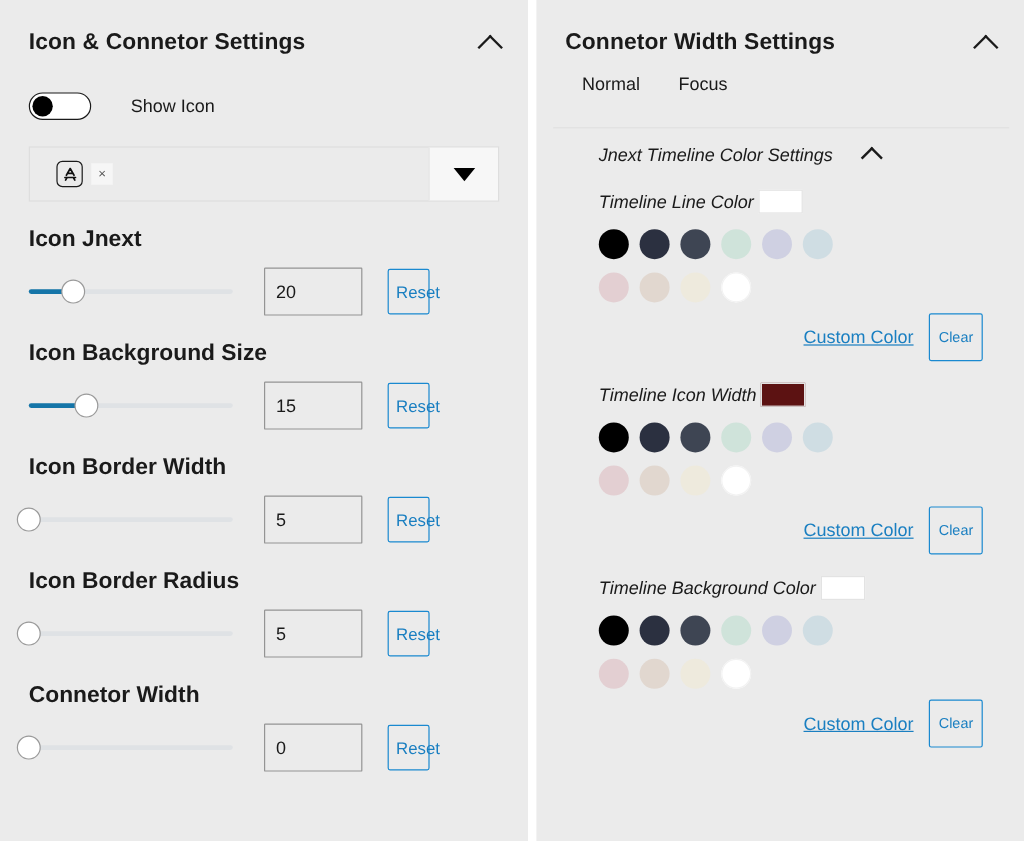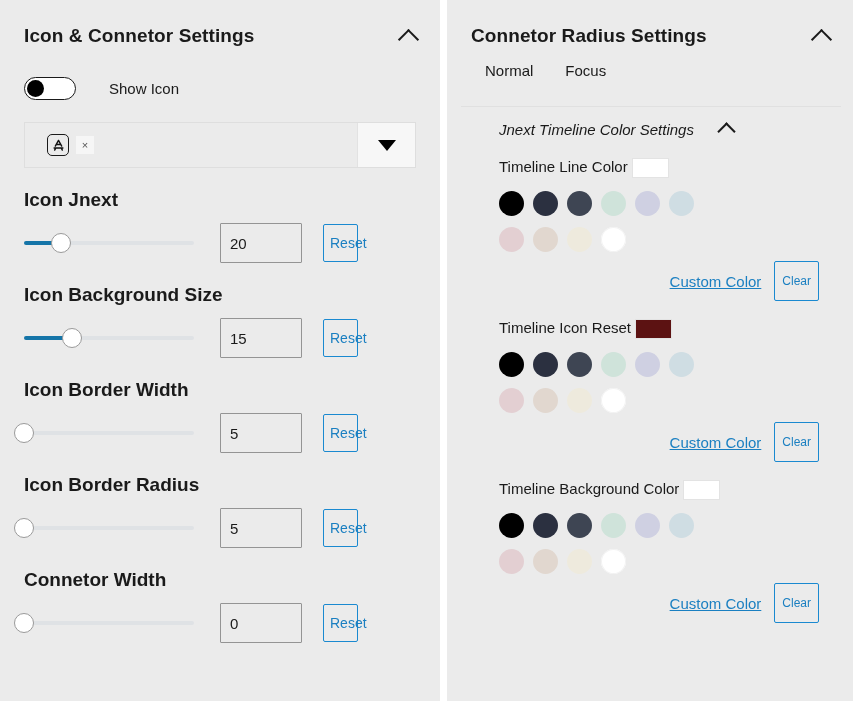--- a/index.html
+++ b/index.html
@@ -237,23 +237,24 @@
   }
   .subsection-title {
     font-size: 15px;
     color: #1a1a1a;
   }
 
   
   .color-block { padding: 0 0 0 52px; margin-top: 18px; }
   .color-head {
     display: flex;
-    align-items: flex-start;
+    align-items: center;
     gap: 4px;
     margin-bottom: 13px;
+    font-style: italic;
   }
   .color-head-label {
     font-size: 15px;
     color: #1a1a1a;
   }
   .color-preview {
     width: 37px; height: 20px;
     border: 1px solid #e3e3e3;
   }
   .swatch-grid {
@@ -388,21 +389,21 @@
           </div>
         </div>
       </div>
   </div>
 
   <div class="panel-gap"></div>
 
   <div class="panel panel-right">
 
     <div class="panel-header">
-      <div class="panel-title">Connetor Radius Settings</div>
+      <div class="panel-title">Connetor Width Settings</div>
       <div class="chevron-up"></div>
     </div>
 
     <div class="tabs" id="tabs">
         <div class="tab">Normal</div>
         <div class="tab">Focus</div>
       </div>
     <div class="tabs-divider"></div>
 
     <div class="subsection-header">
@@ -428,21 +429,21 @@
             <div class="swatch" style="background: rgb(238, 234, 221);"></div>
             <div class="swatch white" style="background: rgb(255, 255, 255);"></div>
           </div>
           <div class="color-actions">
             <a class="custom-color-link">Custom Color</a>
             <button class="clear-btn">Clear</button>
           </div>
         </div>
         <div class="color-block">
           <div class="color-head">
-            <div class="color-head-label">Timeline Icon Reset</div>
+            <div class="color-head-label">Timeline Icon Width</div>
             <div class="color-preview" style="background: rgb(92, 18, 18);"></div>
           </div>
           <div class="swatch-grid">
             <div class="swatch" style="background: rgb(0, 0, 0);"></div>
             <div class="swatch" style="background: rgb(43, 48, 64);"></div>
             <div class="swatch" style="background: rgb(62, 69, 83);"></div>
             <div class="swatch" style="background: rgb(207, 227, 218);"></div>
             <div class="swatch" style="background: rgb(207, 208, 226);"></div>
             <div class="swatch" style="background: rgb(207, 221, 227);"></div>
             <div class="swatch" style="background: rgb(227, 207, 210);"></div>

